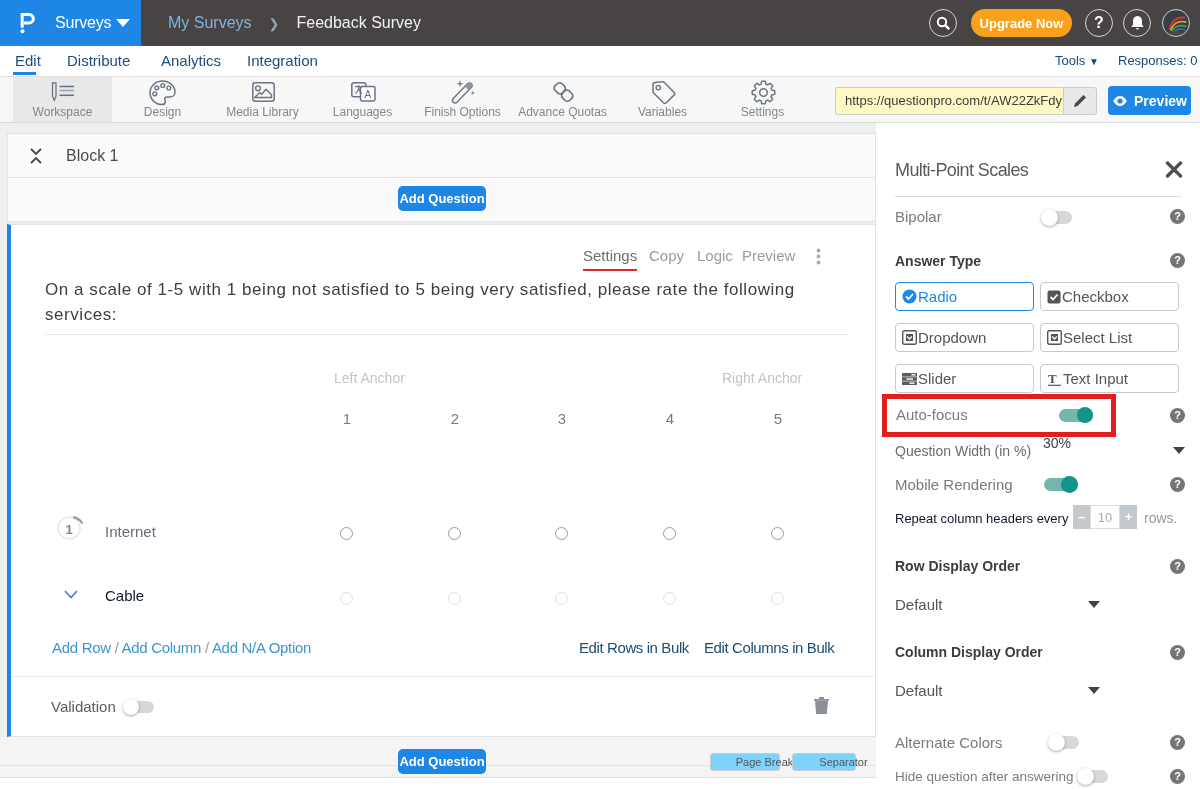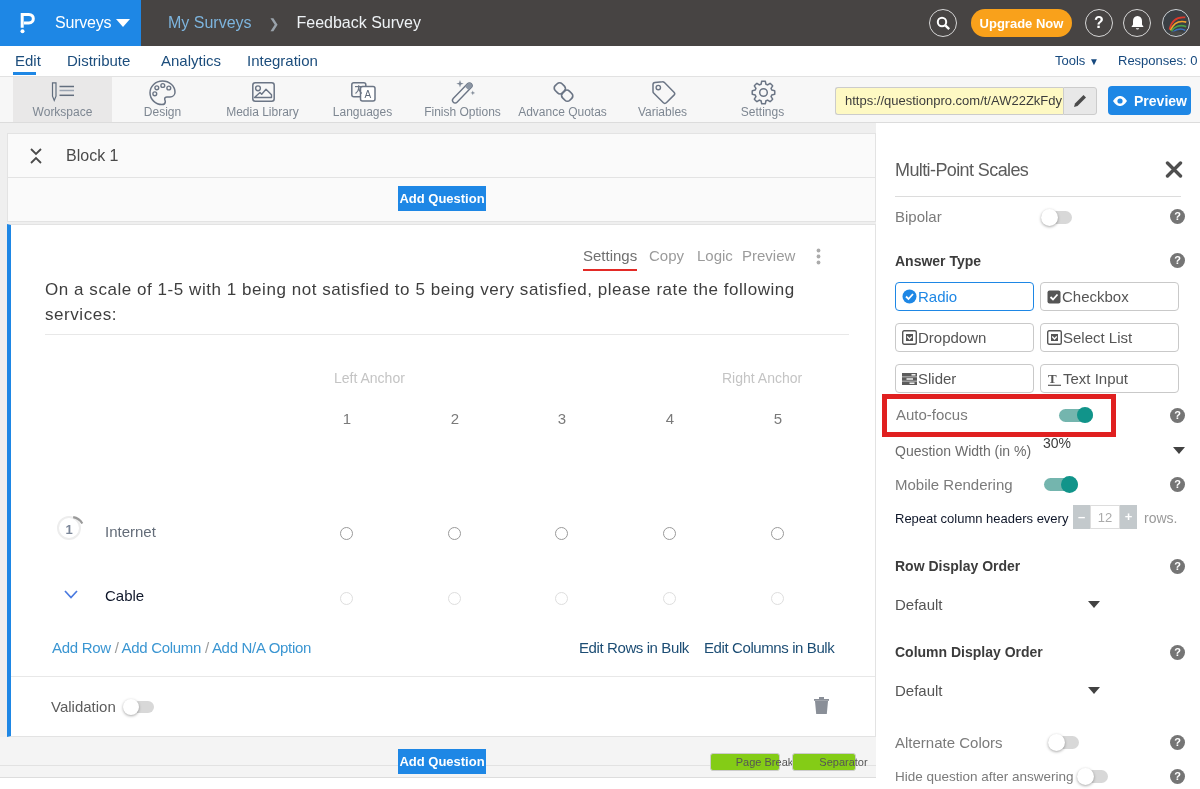--- a/index.html
+++ b/index.html
@@ -38,21 +38,21 @@
 
 
 #content { position:absolute; left:0; top:123px; width:1200px; height:666px; background:#efefef; }
 #sidebar { position:absolute; left:876px; top:0; width:324px; height:666px; background:#fff; }
 #editorwhite { position:absolute; left:0; top:655px; width:876px; height:11px; background:#fff; }
 
 
 #block1 { position:absolute; left:7px; top:10px; width:869px; height:89px; background:#fafafa; border:1px solid #e3e3e3; }
 #block1 .hdr { height:44px; border-bottom:1px solid #e3e3e3; position:relative; }
 #block1 .title { position:absolute; left:58px; top:13px; font-size:16px; color:#4a4a4a; }
-.addq { background:#1e87e5; color:#fff; font-weight:bold; font-size:13px; border-radius:0; width:88px; height:25px; display:flex; align-items:center; justify-content:center; }
+.addq { background:#1e87e5; color:#fff; font-weight:bold; font-size:13px; border-radius:5px; width:88px; height:25px; display:flex; align-items:center; justify-content:center; }
 
 
 #qblock { position:absolute; left:7px; top:101px; width:869px; height:513px; background:#fff; border:1px solid #e3e3e3; border-left:4px solid #1e87e5; }
 .qtab { position:absolute; top:124px; font-size:15px; color:#9b9b9b; }
 .qtab.act { color:#6f6f6f; border-bottom:2.5px solid #e32a26; padding-bottom:5px; }
 #qtext { position:absolute; left:45px; top:154px; width:762px; font-size:17px; color:#3e3e3e; line-height:25px; letter-spacing:0.55px; }
 #qhr { position:absolute; left:45px; top:211px; width:804px; height:1px; background:#e8e8e8; }
 .anch { position:absolute; top:247px; font-size:14px; color:#c4c4c4; }
 .colnum { position:absolute; top:287px; font-size:15px; color:#7a7a7a; width:20px; text-align:center; }
 .radio { position:absolute; width:13px; height:13px; border:1.5px solid #9a9a9a; border-radius:50%; background:#fff; }
@@ -67,21 +67,21 @@
 #valhr { position:absolute; left:11px; top:553px; width:864px; height:1px; background:#e8e8e8; }
 #vallabel { position:absolute; left:51px; top:575px; font-size:15px; color:#5c5c5c; }
 
 
 .toggle { position:absolute; }
 .toggle .track { position:absolute; border-radius:8px; }
 .toggle .knob { position:absolute; border-radius:50%; background:#fff; box-shadow:0 1px 3px rgba(0,0,0,0.35); }
 
 
 #botbar { position:absolute; left:0; top:614px; width:876px; height:41px; background:#f4f4f4; border-bottom:1px solid #ddd; }
-.pbtn { position:absolute; top:16px; height:18px; white-space:nowrap; background:#84cc16; border:1px solid #ccc; border-radius:3px; font-size:11px; color:#555; display:flex; align-items:center; justify-content:center; gap:3px;padding-left:36px; }
+.pbtn { position:absolute; top:16px; height:18px; white-space:nowrap; background:#7dd3fc; border:1px solid #ccc; border-radius:3px; font-size:11px; color:#555; display:flex; align-items:center; justify-content:center; gap:3px;padding-left:36px; }
 
 
 #sbtitle { position:absolute; left:19px; top:37px; font-size:18px; color:#5b5b5b; letter-spacing:-0.6px; }
 #sbclose { position:absolute; left:289px; top:38px; }
 #sbhr { position:absolute; left:19px; top:73px; width:286px; height:1px; background:#dcdcdc; }
 .sblabel { position:absolute; font-size:15px; color:#7b7b7b; }
 .sbbold { position:absolute; font-size:14px; font-weight:bold; color:#3c3c3c; }
 .qmark { position:absolute; width:15px; height:15px; border-radius:50%; background:#757575; color:#fff; font-size:11px; font-weight:bold; text-align:center; line-height:15px; }
 .atbtn { position:absolute; width:139px; height:29px; border:1px solid #c9c9c9; border-radius:4px; background:#fff; font-size:15px; color:#555; display:flex; align-items:center; padding-left:6px; gap:1px; }
 .atbtn.sel { border:1.5px solid #1e87e5; color:#1e87e5; }
@@ -362,21 +362,21 @@
 
     <div class="sblabel" style="left:19px;top:353px;">Mobile Rendering</div>
     <div class="toggle" style="left:168px;top:353px;">
       <div class="track" style="left:0;top:2px;width:34px;height:13px;background:#74b5ae;"></div>
       <div class="knob" style="left:17px;top:0px;width:17px;height:17px;background:#11948a;box-shadow:none;"></div>
     </div>
     <div class="qmark" style="left:294px;top:354px;">?</div>
 
     <div class="sblabel" style="left:19px;top:388px;font-size:13px;color:#0f172a;">Repeat column headers every</div>
     <div class="stepbtn" style="left:197px;top:382px;">–</div>
-    <div class="abs" style="left:214px;top:382px;width:30px;height:24px;background:#fff;border:1px solid #ddd;font-size:13px;color:#aaa;text-align:center;line-height:24px;">12</div>
+    <div class="abs" style="left:214px;top:382px;width:30px;height:24px;background:#fff;border:1px solid #ddd;font-size:13px;color:#aaa;text-align:center;line-height:24px;">10</div>
     <div class="stepbtn" style="left:244px;top:382px;">+</div>
     <div class="sblabel" style="left:268px;top:387px;font-size:14px;color:#9a9a9a;">rows.</div>
 
     <div class="sbbold" style="left:19px;top:435px;">Row Display Order</div>
     <div class="qmark" style="left:294px;top:436px;">?</div>
     <div class="sblabel" style="left:19px;top:473px;color:#555;">Default</div>
     <div class="caret-dn abs" style="left:212px;top:478px;"></div>
 
     <div class="sbbold" style="left:19px;top:521px;">Column Display Order</div>
     <div class="qmark" style="left:294px;top:522px;">?</div>

